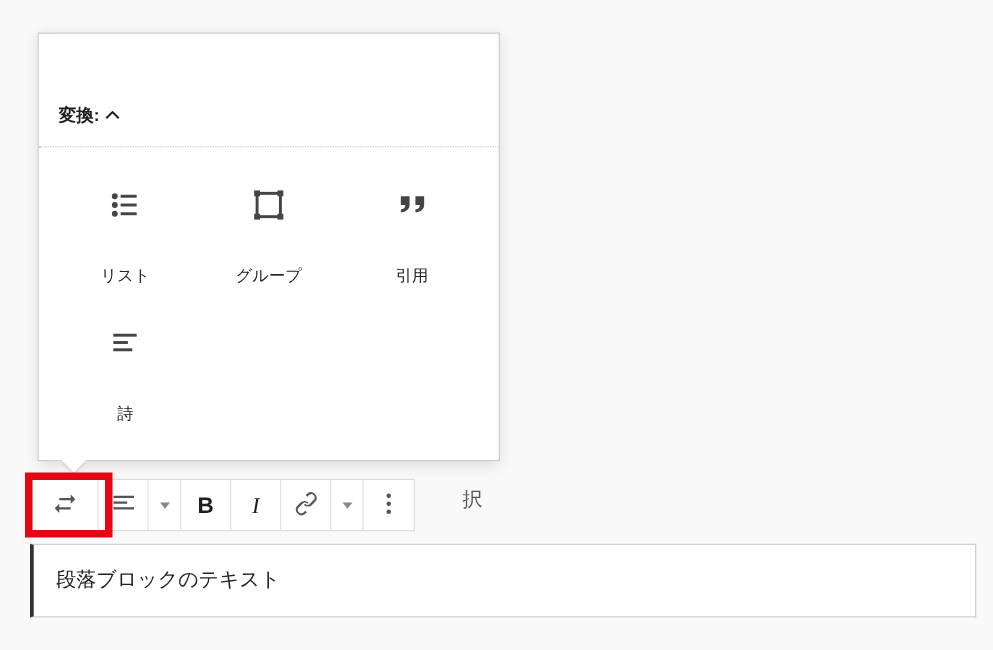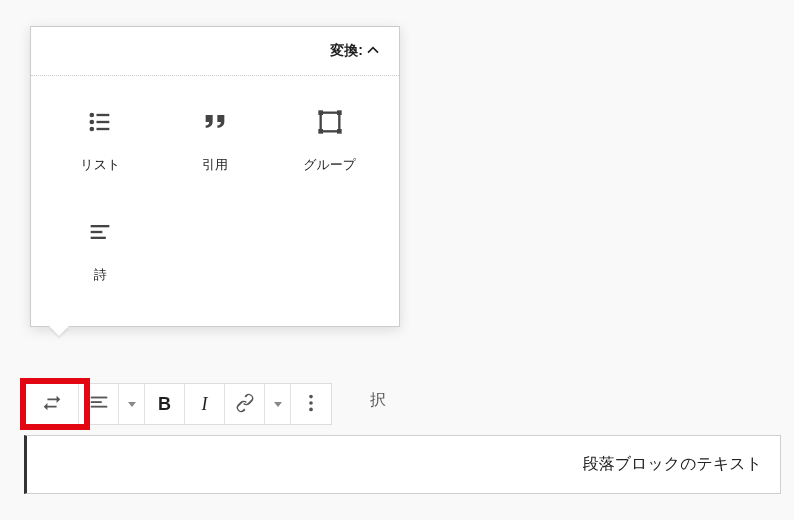--- a/index.html
+++ b/index.html
@@ -31,42 +31,43 @@
     bottom: -10px;
     width: 0; height: 0;
     border-left: 10px solid transparent;
     border-right: 10px solid transparent;
     border-top: 10px solid #fff;
     filter: drop-shadow(0 2px 1px rgba(0,0,0,0.1));
   }
   .popover-header {
     display: flex;
     align-items: center;
-    justify-content: flex-end;
+    justify-content: flex-start;
     padding: 14px 16px;
     border-bottom: 1px dotted #ccc;
+    margin-top: 42px;
   }
   .popover-title {
     font-size: 14px;
     font-weight: 600;
   }
   .popover-caret { display:flex; align-items:center; }
   .popover-caret svg { width: 20px; height: 20px; fill: #1e1e1e; }
 
   .popover-grid {
     display: grid;
     grid-template-columns: repeat(3, 1fr);
     gap: 20px 8px;
     padding: 22px 16px 28px 16px;
   }
   .transform-item {
     display: flex;
     flex-direction: column;
     align-items: center;
-    justify-content: flex-start;
+    justify-content: space-between;
     cursor: pointer;
     min-height: 90px;
   }
   .transform-item .icon-wrap {
     width: 48px; height: 48px;
     display: flex; align-items: center; justify-content: center;
     margin-bottom: 10px;
   }
   .transform-item.selected .icon-wrap {
     width: 72px; height: 72px;
@@ -131,21 +132,20 @@
     left: 24px;
     top: 435px;
     width: 757px;
     border: 1px solid #cfcfcf;
     border-left: 3px solid #333;
     background: #fff;
     padding: 18px 18px;
     font-size: 16px;
     color: #222;
     font-family: "Hiragino Mincho ProN", "Yu Mincho", serif;
-    text-align: right;
   }
 </style>
 </head>
 <body>
 
 <div class="popover">
   <div class="popover-header">
     <span class="popover-title">変換:</span>
     <span class="popover-caret">
       <svg viewBox="0 0 24 24">
@@ -166,39 +166,39 @@
             <circle cx="5" cy="18" r="2"></circle>
             <rect x="9" y="17" width="11" height="2"></rect>
           </svg>
       </div>
       <div class="transform-label">リスト</div>
     </div>
 
     <div class="transform-item">
       <div class="icon-wrap">
         <svg viewBox="0 0 24 24">
-            <path d="M4 6h6v6c0 3-3 5-6 5v-2c2 0 3-1 3-3H4V6zm10 0h6v6c0 3-3 5-6 5v-2c2 0 3-1 3-3h-3V6z"></path>
-          </svg>
-      </div>
-      <div class="transform-label">引用</div>
-    </div>
-
-    <div class="transform-item">
-      <div class="icon-wrap">
-        <svg viewBox="0 0 24 24">
             <rect x="4" y="4" width="16" height="16" fill="none" stroke="#444" stroke-width="2"></rect>
             <rect x="2" y="2" width="4" height="4"></rect>
             <rect x="18" y="2" width="4" height="4"></rect>
             <rect x="2" y="18" width="4" height="4"></rect>
             <rect x="18" y="18" width="4" height="4"></rect>
           </svg>
       </div>
       <div class="transform-label">グループ</div>
     </div>
 
+    <div class="transform-item">
+      <div class="icon-wrap">
+        <svg viewBox="0 0 24 24">
+            <path d="M4 6h6v6c0 3-3 5-6 5v-2c2 0 3-1 3-3H4V6zm10 0h6v6c0 3-3 5-6 5v-2c2 0 3-1 3-3h-3V6z"></path>
+          </svg>
+      </div>
+      <div class="transform-label">引用</div>
+    </div>
+
 
     <div class="transform-item">
       <div class="icon-wrap">
         <svg viewBox="0 0 24 24">
             <rect x="4" y="6" width="16" height="2"></rect>
             <rect x="4" y="11" width="10" height="2"></rect>
             <rect x="4" y="16" width="13" height="2"></rect>
           </svg>
       </div>
       <div class="transform-label">詩</div>

